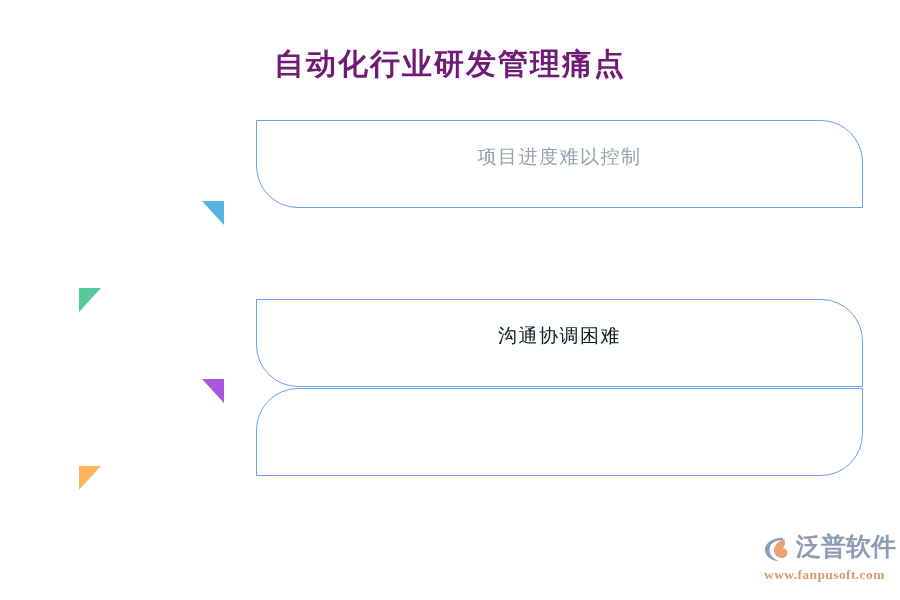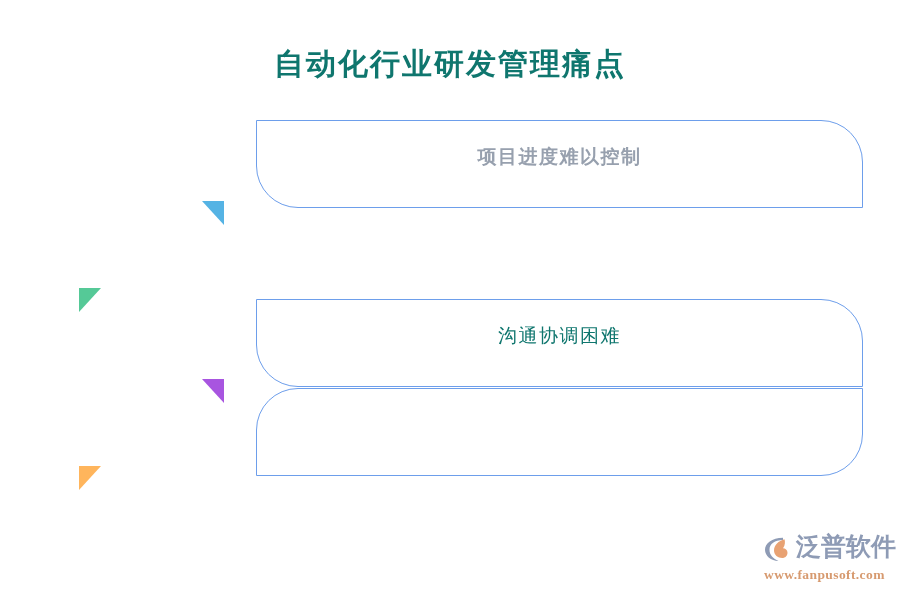--- a/index.html
+++ b/index.html
@@ -164,31 +164,31 @@
     font-family: "Liberation Serif", "DejaVu Serif", serif;
     white-space: nowrap;
     text-align: right;
   }
 </style>
 </head>
 <body style="background: rgb(255, 255, 255);">
 
 <div id="canvas">
 
-  <div id="page-title" style="color: #0f766e;">自动化行业研发管理痛点</div>
-
-  <div class="row shape-a" style="top:120px;font-weight:bold;">
+  <div id="page-title" style="color: #701a75;">自动化行业研发管理痛点</div>
+
+  <div class="row shape-a" style="top:120px;">
     <div class="row-box" style="border-color: rgb(109, 158, 235);"></div>
     <div class="row-label" style="color: rgb(151, 160, 174);">项目进度难以控制</div>
   </div>
 
 
   <div class="row shape-a" style="top:299px;">
     <div class="row-box" style="border-color: rgb(109, 158, 235);"></div>
-    <div class="row-label" style="color: #0f766e;">沟通协调困难</div>
+    <div class="row-label" style="color: #0f172a;">沟通协调困难</div>
   </div>
 
   <div class="row shape-b" style="top:388px;">
     <div class="row-box" style="border-color: rgb(109, 158, 235);"></div>
   </div>
 
   <div class="badge tail-right" id="badge-1" style="left:130px; top:133px; color:#55b3e4;">
     <div class="badge-body"></div>
     <div class="badge-tail"></div>
     <div class="badge-rule"></div>

